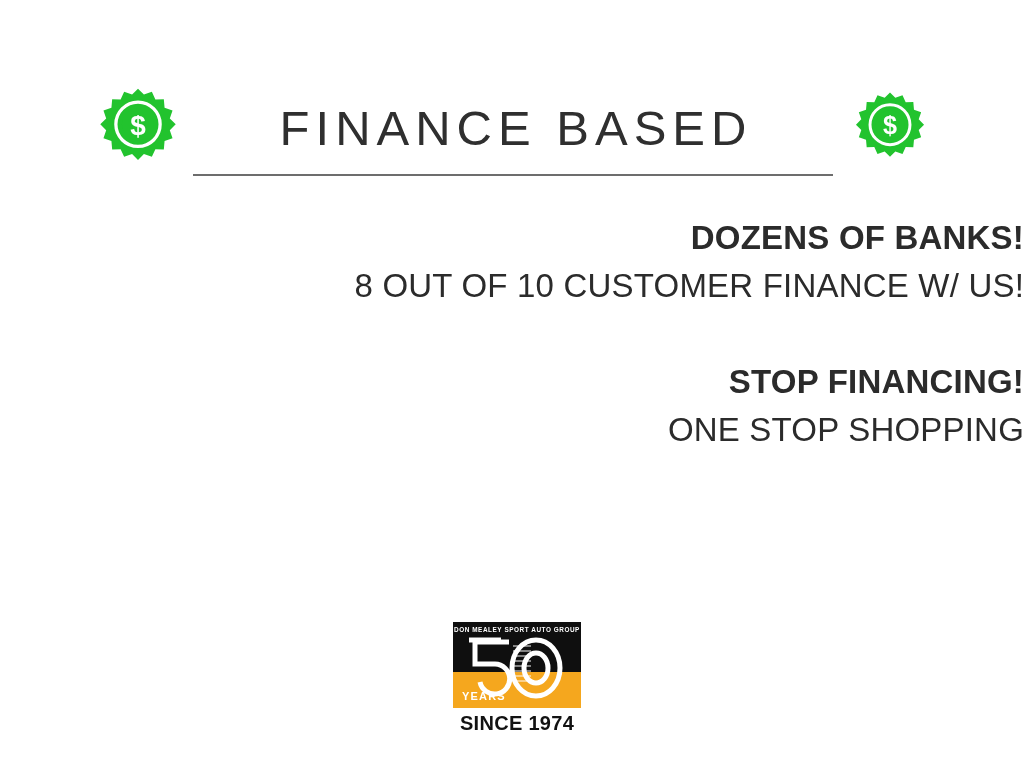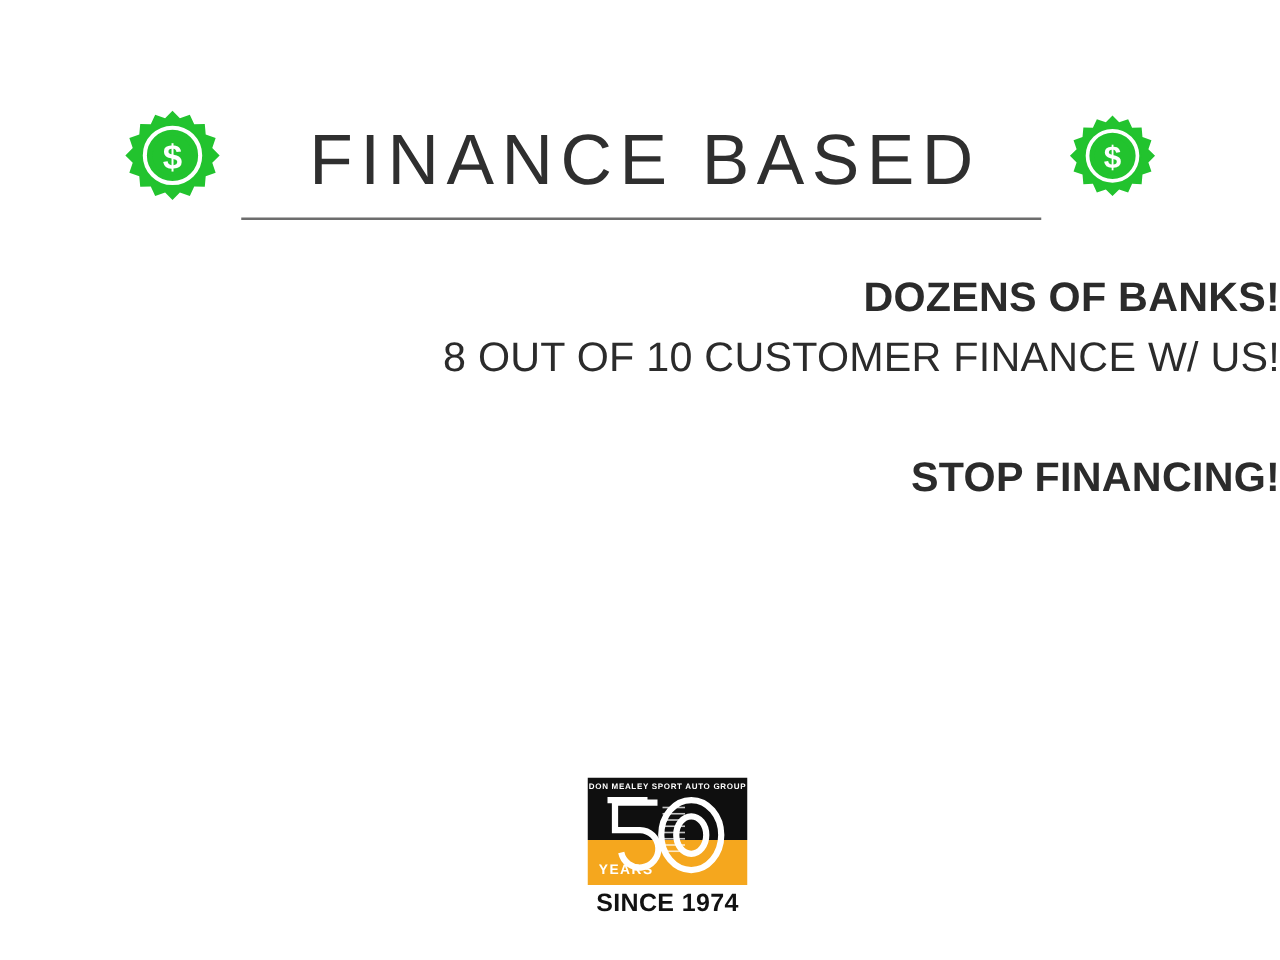--- a/index.html
+++ b/index.html
@@ -46,21 +46,21 @@
   }
   .gear-left svg { width: 82px; height: 82px; display: block; }
   .gear-right svg { width: 74px; height: 74px; display: block; }
 
   .title-wrap {
     flex: 1 1 auto;
     text-align: center;
     padding: 0 8px;
   }
   .page-title {
-    font-size: 57px;
+    font-size: 49px;
     font-weight: 400;
     letter-spacing: 6px;
     line-height: 1.0;
     color: #2f2f2f;
     white-space: nowrap;
     margin: 0;
   }
 
   
   .divider {
@@ -98,21 +98,21 @@
     line-height: 1.45;
     color: #2b2b2b;
     white-space: nowrap;
   }
   .gap-a { height: 22px; }
   .gap-b { height: 26px; }
 
   
   .logo {
     position: absolute;
-    left: 470px;
+    left: 453px;
     top: 622px;
     width: 128px;
   }
   .logo-mark {
     position: relative;
     width: 128px;
     height: 86px;
     overflow: hidden;
   }
   .logo-band-top {
@@ -214,20 +214,21 @@
 
     <div class="copy-block">
       <div class="line-strong">DOZENS OF BANKS!</div>
       <div class="line-regular">8 OUT OF 10 CUSTOMER FINANCE W/ US!</div>
     </div>
 
     <div class="gap-a"></div>
 
     <div class="copy-block">
       <div class="line-strong">STOP FINANCING!</div>
+      <div class="line-regular">ONE STOP SHOPPING</div>
     </div>
 
     <div class="gap-b"></div>
 
 
   </div>
 
   <div class="logo">
     <div class="logo-mark">
       <div class="logo-band-top"></div>

